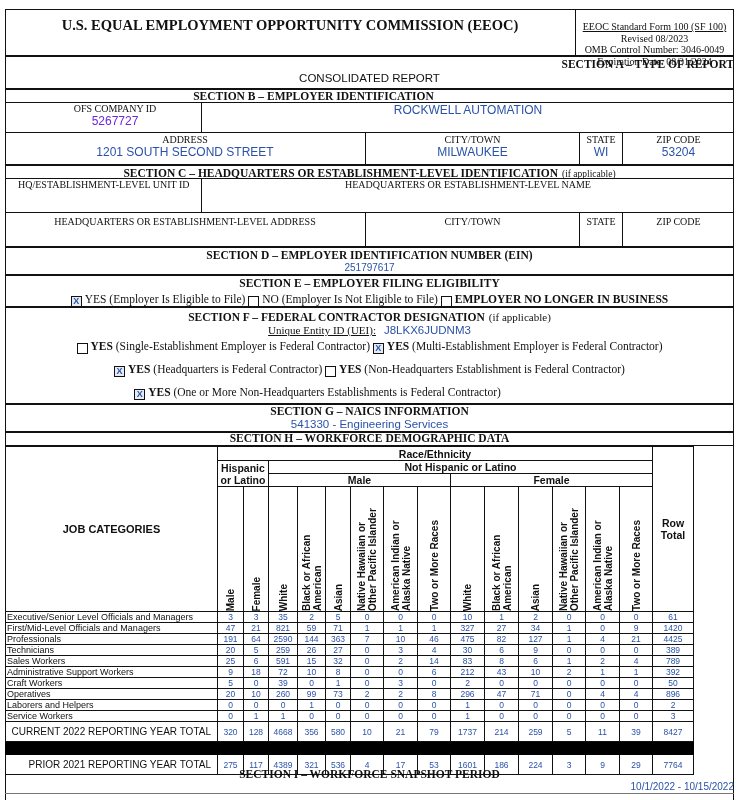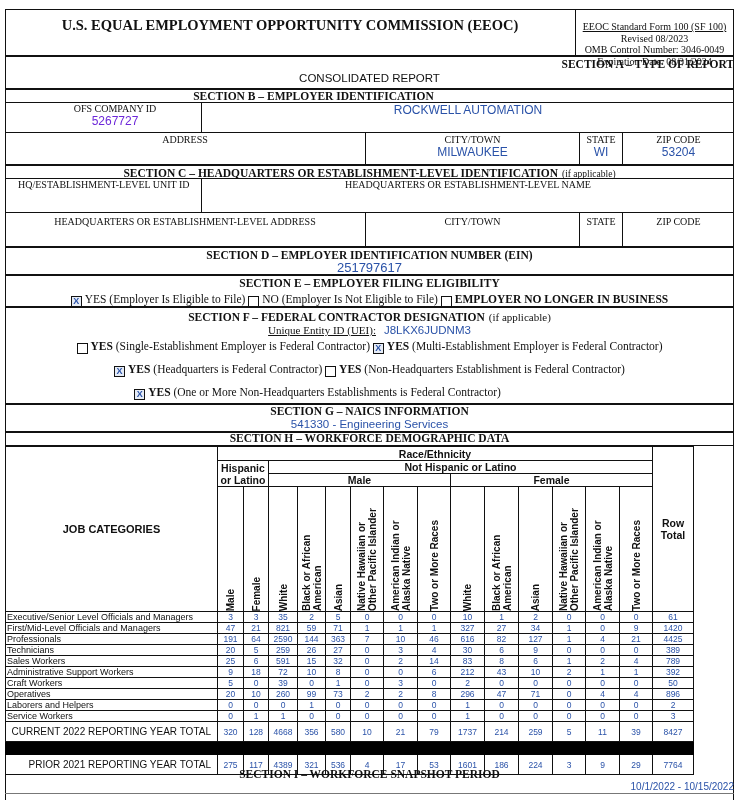--- a/index.html
+++ b/index.html
@@ -60,20 +60,21 @@
   <div class="lbl serif">OFS COMPANY ID</div>
   <div class="val sans" style="color:#6d28d9;">5267727</div>
 </div>
 <div class="vline" style="left:201px;top:102px;height:30px;"></div>
 <div class="abs center" style="left:202px;top:103px;width:532px;">
   <div class="val blue">ROCKWELL AUTOMATION</div>
 </div>
 <div class="hline" style="left:5px;top:132px;width:729px;height:1px;"></div>
 <div class="abs center" style="left:5px;top:134px;width:360px;">
   <div class="lbl serif">ADDRESS</div>
+  <div class="val blue">1201 SOUTH SECOND STREET</div>
 </div>
 <div class="vline" style="left:365px;top:132px;height:32px;"></div>
 <div class="abs center" style="left:366px;top:134px;width:213px;">
   <div class="lbl serif">CITY/TOWN</div>
   <div class="val blue">MILWAUKEE</div>
 </div>
 <div class="vline" style="left:579px;top:132px;height:32px;"></div>
 <div class="abs center" style="left:580px;top:134px;width:42px;">
   <div class="lbl serif">STATE</div>
   <div class="val blue">WI</div>
@@ -98,21 +99,21 @@
 <div class="vline" style="left:365px;top:212px;height:34px;"></div>
 <div class="abs center lbl serif" style="left:366px;top:216px;width:213px;">CITY/TOWN</div>
 <div class="vline" style="left:579px;top:212px;height:34px;"></div>
 <div class="abs center lbl serif" style="left:580px;top:216px;width:42px;">STATE</div>
 <div class="vline" style="left:622px;top:212px;height:34px;"></div>
 <div class="abs center lbl serif" style="left:623px;top:216px;width:111px;">ZIP CODE</div>
 <div class="hline" style="left:5px;top:246px;width:729px;"></div>
 
 <div class="abs center" style="left:5px;top:249px;width:729px;">
   <div class="sec-title serif" style="line-height:13px;">SECTION D – EMPLOYER IDENTIFICATION NUMBER (EIN)</div>
-  <div class="blue" style="font-size:13px;line-height:12px;">251797617</div>
+  <div class="blue" style="font-size:10px;line-height:12px;">251797617</div>
 </div>
 <div class="hline" style="left:5px;top:274px;width:729px;"></div>
 
 <div class="abs center" style="left:5px;top:277px;width:729px;">
   <div class="sec-title serif" style="line-height:13px;">SECTION E – EMPLOYER FILING ELIGIBILITY</div>
   <div class="opt serif" style="margin-top:3px;">
     <span><span class="chk">X</span><span>YES (Employer Is Eligible to File)</span></span>
     <span><span class="chk off">X</span><span>NO (Employer Is Not Eligible to File)</span></span>
     <span><span class="chk off">X</span><b>EMPLOYER NO LONGER IN BUSINESS</b></span>
   </div>
@@ -269,21 +270,21 @@
       <tr>
         <td class="cat">Professionals</td>
         <td class="num">191</td>
         <td class="num">64</td>
         <td class="num">2590</td>
         <td class="num">144</td>
         <td class="num">363</td>
         <td class="num">7</td>
         <td class="num">10</td>
         <td class="num">46</td>
-        <td class="num">616</td>
+        <td class="num">475</td>
         <td class="num">82</td>
         <td class="num">127</td>
         <td class="num">1</td>
         <td class="num">4</td>
         <td class="num">21</td>
         <td class="num">4425</td>
       </tr>
       <tr>
         <td class="cat">Technicians</td>
         <td class="num">20</td>

